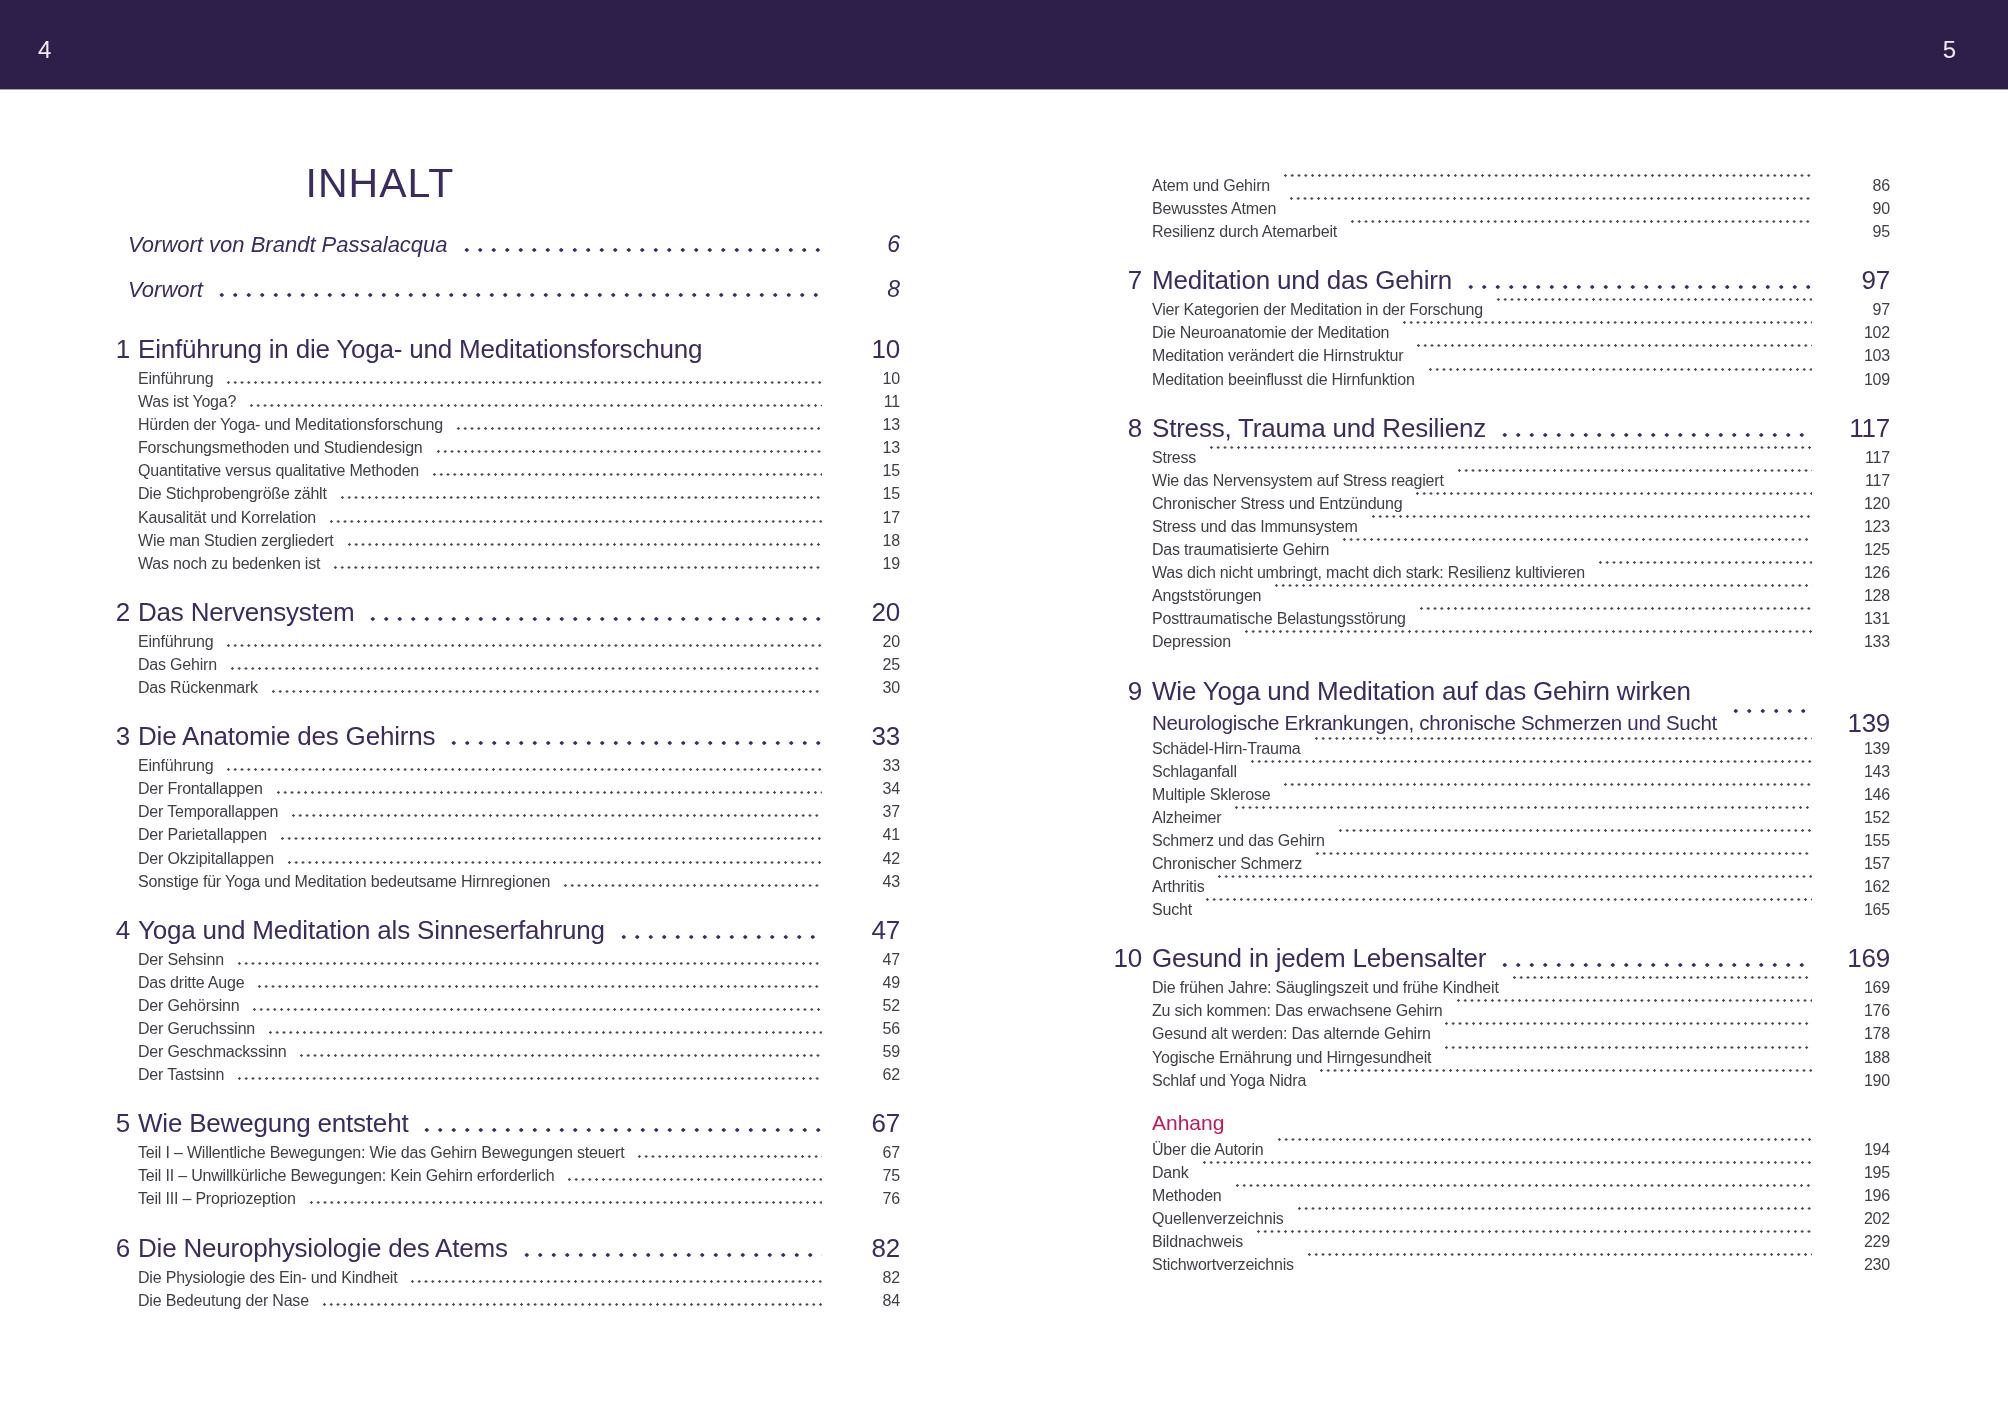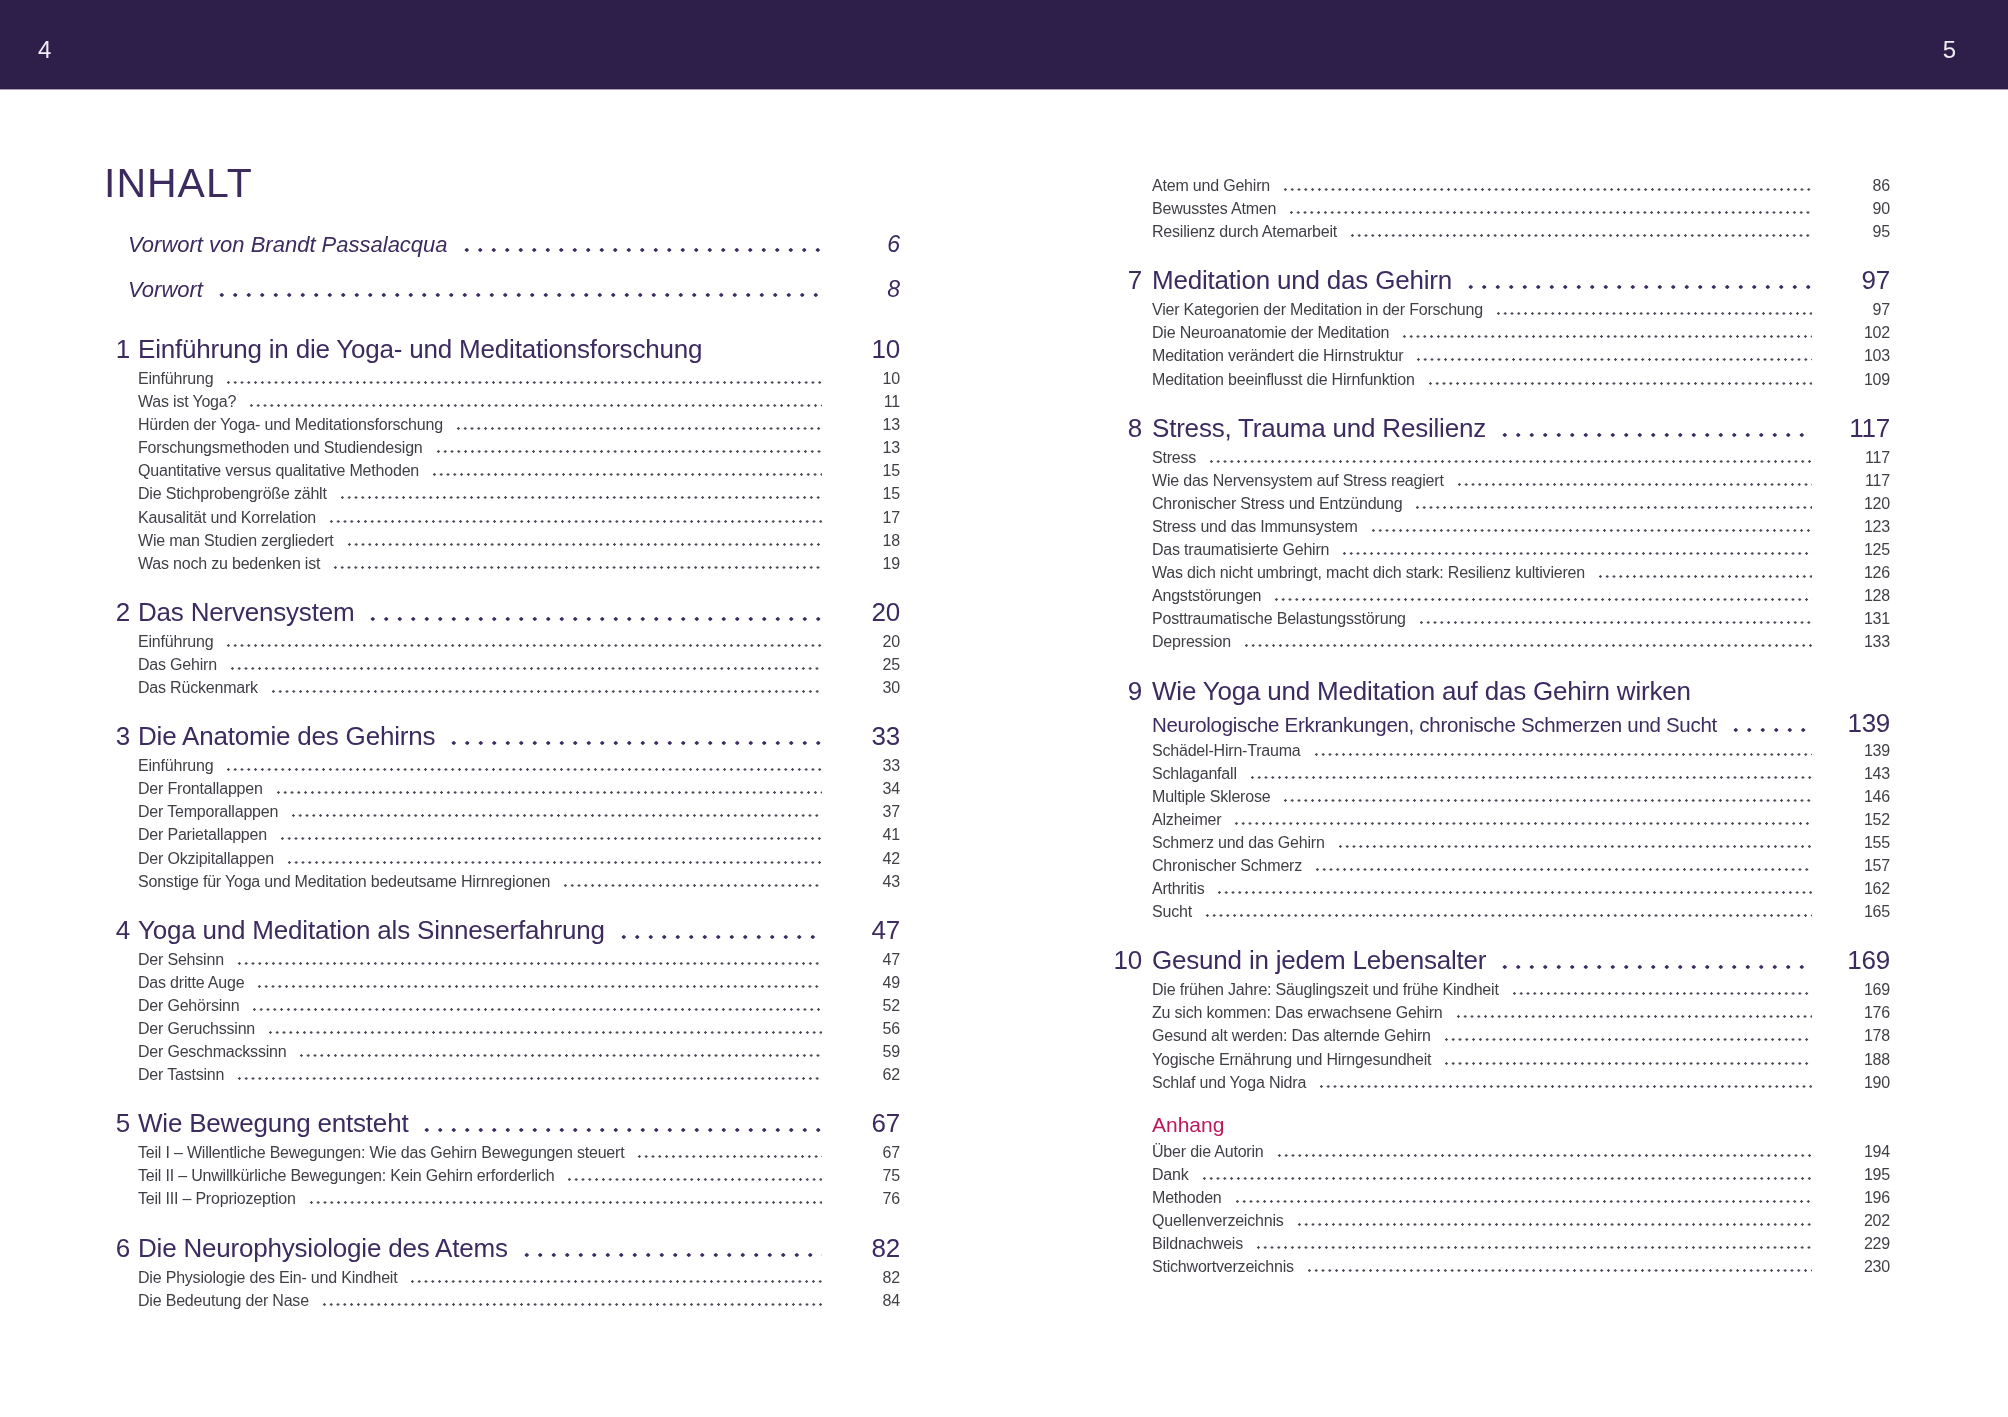--- a/index.html
+++ b/index.html
@@ -14,21 +14,21 @@
   }
   .top-bar .folio { position:absolute; top:36px; font-size:24px; color:#efecf4; }
   .folio-left { left:38px; }
   .folio-right { right:52px; }
 
   .page { position:absolute; top:90px; }
   .left-page  { left:104px; width:796px; }
   .right-page { left:1104px; width:786px; }
 
   .page-title {
-    margin-top:70px; width:552px; 
+    margin-top:70px; width:552px; text-align:center;
     font-size:41px; line-height:46px; color:#3b2b5e; letter-spacing:1px;
   }
 
   .row { display:flex; align-items:baseline; white-space:nowrap; }
 
   .front-block { margin-top:16px; }
   .front { line-height:44px; font-size:22px; color:#3b2b5e; padding-left:24px;font-style:italic; }
   .front .pg { font-size:23px; color:#3b2b5e; }
 
   .chapter { margin-top:19px; }
@@ -36,21 +36,21 @@
   .ch-head .pg { font-size:26px; color:#3b2b5e; }
   .ch-subtitle { line-height:28px; font-size:20.5px; color:#3b2b5e; letter-spacing:-0.3px; }
   .ch-subtitle .pg { font-size:26px; color:#3b2b5e; }
 
   .sub { line-height:23.1px; font-size:16px; color:#413e46; letter-spacing:-0.2px; }
   .sub .pg { font-size:16px; color:#413e46; }
 
   .left-page  .num { flex:none; width:26px; margin-right:8px;  text-align:right; }
   .right-page .num { flex:none; width:38px; margin-right:10px; text-align:right; }
   .left-page  .sub, .left-page .ch-subtitle  { padding-left:34px; }
-  .right-page .sub, .right-page .ch-subtitle { padding-left:48px; }
+  .right-page .sub, .right-page .ch-subtitle { padding-left:48px;align-items:flex-end; }
 
   .intro-block { margin-top:84px; }
 
   .appendix-head {
     margin-top:16px; line-height:30px; font-size:21px;
     color:#be185d; padding-left:48px;
   }
 
   .label { flex:none; }
   .pg { flex:none; width:70px; text-align:right; }

